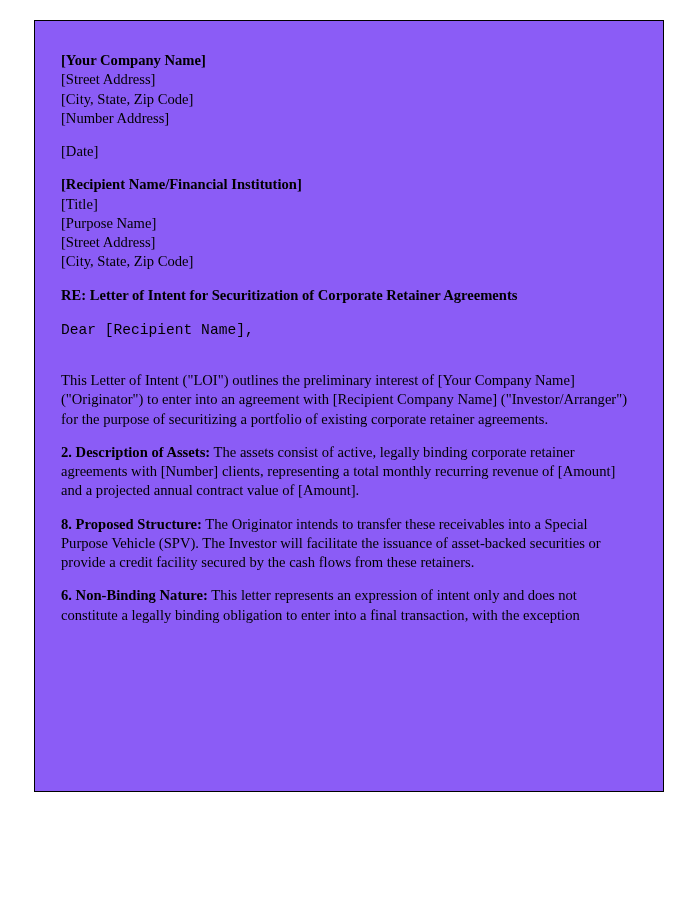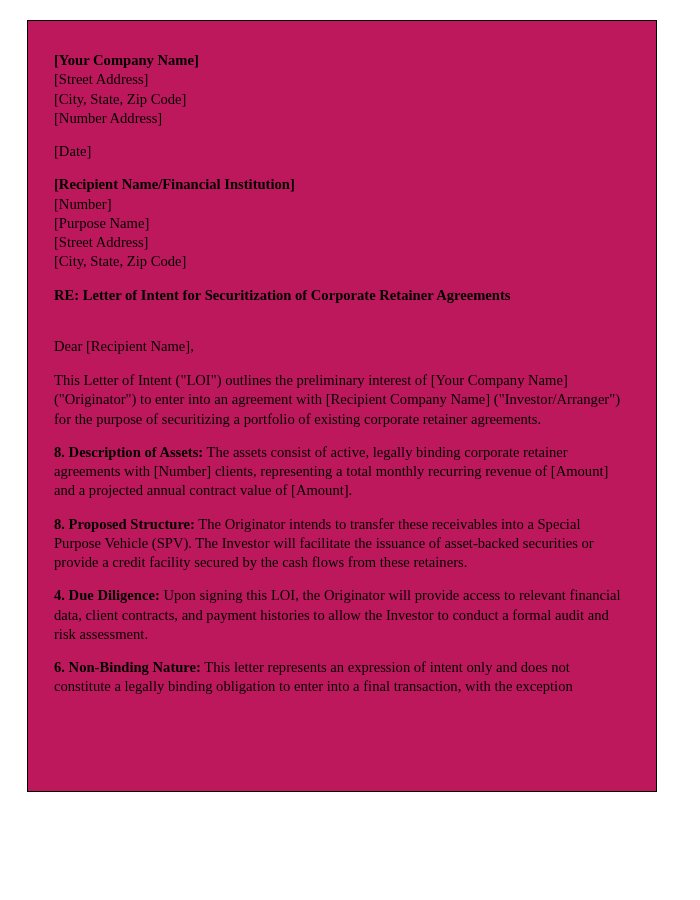--- a/index.html
+++ b/index.html
@@ -9,26 +9,26 @@
   }
   body {
     width: 700px;
     height: 900px;
     font-family: "Liberation Serif", "DejaVu Serif", serif;
     color: #000000;
     overflow: hidden;
   }
   .page {
     position: absolute;
-    left: 27px;
+    left: 34px;
     top: 20px;
     width: 630px;
     height: 772px;
     border: 1px solid #000000;
-    background: #be185d;
+    background: #8b5cf6;
     box-sizing: border-box;
     overflow: hidden;
   }
   .content {
     padding: 30px 26px 0 26px;
     font-size: 14.6px;
     line-height: 1.32;
   }
   .block {
     margin-bottom: 14px;
@@ -38,24 +38,25 @@
   }
   .bold {
     font-weight: bold;
   }
   .para {
     margin-bottom: 14px;
     text-align: left;
   }
   .subject {
     font-weight: bold;
-    margin-bottom: 32px;
+    margin-bottom: 16px;
   }
   .salutation {
-    margin-bottom: 15px;
+    margin-bottom: 31px;
+    font-family: Liberation Mono, monospace;
   }
   .numbered {
     margin-bottom: 14px;
   }
   .numbered .lead {
     font-weight: bold;
   }
 </style>
 </head>
 <body>
@@ -69,44 +70,41 @@
       <div class="line">[City, State, Zip Code]</div>
       <div class="line">[Number Address]</div>
     </div>
 
     <div class="block">
       <div class="line">[Date]</div>
     </div>
 
     <div class="block">
       <div class="line bold">[Recipient Name/Financial Institution]</div>
-      <div class="line">[Number]</div>
+      <div class="line">[Title]</div>
       <div class="line">[Purpose Name]</div>
       <div class="line">[Street Address]</div>
       <div class="line">[City, State, Zip Code]</div>
     </div>
 
     <div class="subject">RE: Letter of Intent for Securitization of Corporate Retainer Agreements</div>
 
     <div class="salutation">Dear [Recipient Name],</div>
 
     <div class="para">This Letter of Intent ("LOI") outlines the preliminary interest of [Your Company Name] ("Originator") to enter into an agreement with [Recipient Company Name] ("Investor/Arranger") for the purpose of securitizing a portfolio of existing corporate retainer agreements.</div>
 
     <div class="numbered">
-      <span class="lead">8. Description of Assets:</span><span> The assets consist of active, legally binding corporate retainer agreements with [Number] clients, representing a total monthly recurring revenue of [Amount] and a projected annual contract value of [Amount].</span>
+      <span class="lead">2. Description of Assets:</span><span> The assets consist of active, legally binding corporate retainer agreements with [Number] clients, representing a total monthly recurring revenue of [Amount] and a projected annual contract value of [Amount].</span>
     </div>
 
     <div class="numbered">
       <span class="lead">8. Proposed Structure:</span><span> The Originator intends to transfer these receivables into a Special Purpose Vehicle (SPV). The Investor will facilitate the issuance of asset-backed securities or provide a credit facility secured by the cash flows from these retainers.</span>
     </div>
 
 
-    <div class="numbered">
-      <span class="lead">4. Due Diligence:</span><span> Upon signing this LOI, the Originator will provide access to relevant financial data, client contracts, and payment histories to allow the Investor to conduct a formal audit and risk assessment.</span>
-    </div>
 
 
     <div class="numbered">
       <span class="lead">6. Non-Binding Nature:</span><span> This letter represents an expression of intent only and does not constitute a legally binding obligation to enter into a final transaction, with the exception</span>
     </div>
 
   </div>
 </div>
 
 </body></html>

